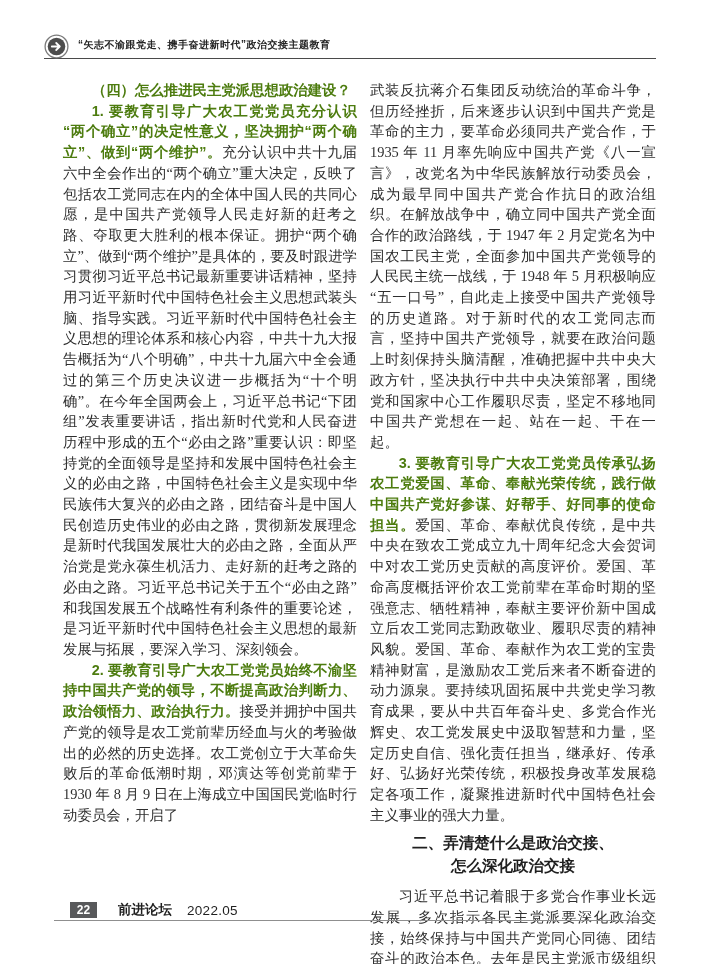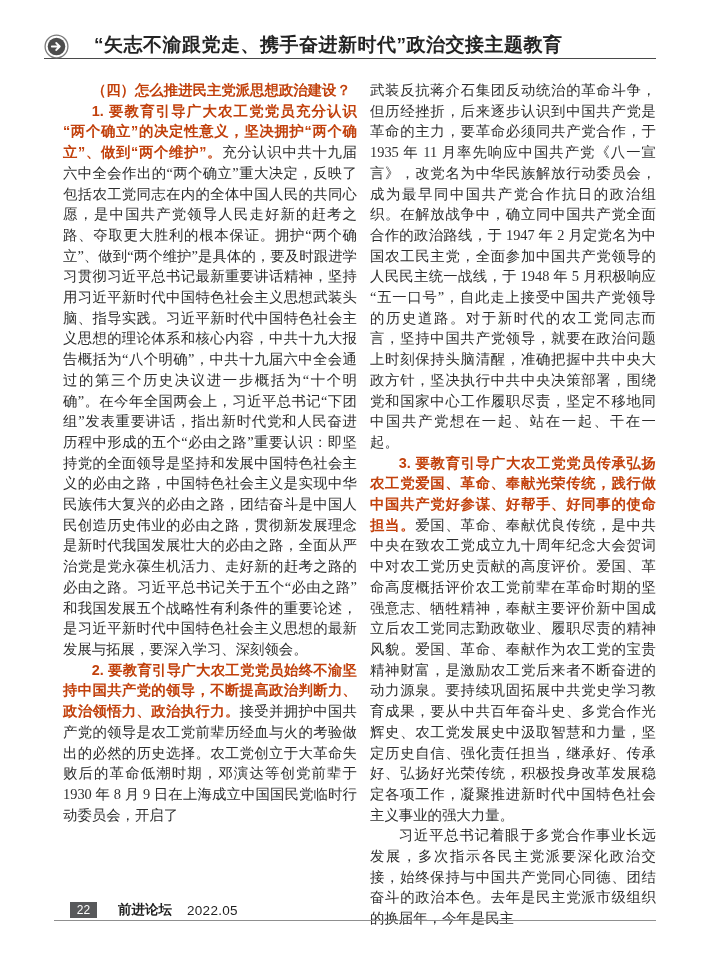--- a/index.html
+++ b/index.html
@@ -9,52 +9,52 @@
     font-family:"Liberation Serif", serif; color:#2e2e2e;
   }
   
   .header {
     position:absolute; left:44px; top:31px; width:612px; height:27px;
     border-bottom:1.5px solid #4a4a4a;
     display:flex; align-items:center; gap:9px;
   }
   .hicon { width:25px; height:25px; flex:none; position:relative; top:2px; }
   .header-title {
-    margin:16px; font-family:"Liberation Sans", sans-serif;
-    font-weight:bold; font-size:19px; letter-spacing:.5px; color:#242424;
+    margin:0; font-family:"Liberation Sans", sans-serif;
+    font-weight:bold; font-size:10px; letter-spacing:.5px; color:#242424;
     white-space:nowrap;
   }
   
   .content {
     position:absolute; left:63px; top:80px; width:593px;
     display:flex; gap:13px;
   }
   .col { width:294px; }
   .col-right { width:286px; }
   p.para {
     margin:0; font-size:14.4px; line-height:20.7px;
     text-align:justify; text-justify:inter-character;
   }
   p.indent { text-indent:2em; }
-  .seg-b { font-weight:bold; font-family:"Liberation Sans", sans-serif; color:#c2410c; }
+  .seg-b { font-weight:bold; font-family:"Liberation Sans", sans-serif; color:#4d7c0f; }
   h2.sec-heading {
     margin:7px 0 9px; text-align:center;
     font-size:15.5px; line-height:22.5px; font-weight:bold; color:#1f1f1f;
   }
   
   .footer {
     position:absolute; left:54px; top:900px; width:602px; height:20px;
     border-bottom:1.2px solid #8f8f8f;
     display:flex; align-items:center;
     font-family:"Liberation Sans", sans-serif;
   }
   .pagenum {
     display:inline-block; min-width:27px; height:16px; margin-left:16px;
     background:#58595b; color:#ffffff;
-    font-size:12px; font-weight:normal; text-align:center; line-height:16px;
+    font-size:12px; font-weight:bold; text-align:center; line-height:16px;
   }
   .journal { font-weight:bold; font-size:13.5px; color:#1f1f1f; margin-left:21px; }
   .issue   { font-size:13.5px; color:#1f1f1f; margin-left:15px; letter-spacing:.3px; }
 </style>
 </head>
 <body>
 
 <div class="page">
 
   <header class="header">
@@ -70,20 +70,21 @@
 
   <main class="content">
     <section class="col col-left">
         <p class="para indent"><span class="seg-b">（四）怎么推进民主党派思想政治建设？</span></p>
         <p class="para indent"><span class="seg-b">1. 要教育引导广大农工党党员充分认识“两个确立”的决定性意义，坚决拥护“两个确立”、做到“两个维护”。</span><span class="seg-n">充分认识中共十九届六中全会作出的“两个确立”重大决定，反映了包括农工党同志在内的全体中国人民的共同心愿，是中国共产党领导人民走好新的赶考之路、夺取更大胜利的根本保证。拥护“两个确立”、做到“两个维护”是具体的，要及时跟进学习贯彻习近平总书记最新重要讲话精神，坚持用习近平新时代中国特色社会主义思想武装头脑、指导实践。习近平新时代中国特色社会主义思想的理论体系和核心内容，中共十九大报告概括为“八个明确”，中共十九届六中全会通过的第三个历史决议进一步概括为“十个明确”。在今年全国两会上，习近平总书记“下团组”发表重要讲话，指出新时代党和人民奋进历程中形成的五个“必由之路”重要认识：即坚持党的全面领导是坚持和发展中国特色社会主义的必由之路，中国特色社会主义是实现中华民族伟大复兴的必由之路，团结奋斗是中国人民创造历史伟业的必由之路，贯彻新发展理念是新时代我国发展壮大的必由之路，全面从严治党是党永葆生机活力、走好新的赶考之路的必由之路。习近平总书记关于五个“必由之路”和我国发展五个战略性有利条件的重要论述，是习近平新时代中国特色社会主义思想的最新发展与拓展，要深入学习、深刻领会。</span></p>
         <p class="para indent"><span class="seg-b">2. 要教育引导广大农工党党员始终不渝坚持中国共产党的领导，不断提高政治判断力、政治领悟力、政治执行力。</span><span class="seg-n">接受并拥护中国共产党的领导是农工党前辈历经血与火的考验做出的必然的历史选择。农工党创立于大革命失败后的革命低潮时期，邓演达等创党前辈于 1930 年 8 月 9 日在上海成立中国国民党临时行动委员会，开启了</span></p>
       </section>
     <section class="col col-right">
         <p class="para"><span class="seg-n">武装反抗蒋介石集团反动统治的革命斗争，但历经挫折，后来逐步认识到中国共产党是革命的主力，要革命必须同共产党合作，于 1935 年 11 月率先响应中国共产党《八一宣言》，改党名为中华民族解放行动委员会，成为最早同中国共产党合作抗日的政治组织。在解放战争中，确立同中国共产党全面合作的政治路线，于 1947 年 2 月定党名为中国农工民主党，全面参加中国共产党领导的人民民主统一战线，于 1948 年 5 月积极响应“五一口号”，自此走上接受中国共产党领导的历史道路。对于新时代的农工党同志而言，坚持中国共产党领导，就要在政治问题上时刻保持头脑清醒，准确把握中共中央大政方针，坚决执行中共中央决策部署，围绕党和国家中心工作履职尽责，坚定不移地同中国共产党想在一起、站在一起、干在一起。</span></p>
         <p class="para indent"><span class="seg-b">3. 要教育引导广大农工党党员传承弘扬农工党爱国、革命、奉献光荣传统，践行做中国共产党好参谋、好帮手、好同事的使命担当。</span><span class="seg-n">爱国、革命、奉献优良传统，是中共中央在致农工党成立九十周年纪念大会贺词中对农工党历史贡献的高度评价。爱国、革命高度概括评价农工党前辈在革命时期的坚强意志、牺牲精神，奉献主要评价新中国成立后农工党同志勤政敬业、履职尽责的精神风貌。爱国、革命、奉献作为农工党的宝贵精神财富，是激励农工党后来者不断奋进的动力源泉。要持续巩固拓展中共党史学习教育成果，要从中共百年奋斗史、多党合作光辉史、农工党发展史中汲取智慧和力量，坚定历史自信、强化责任担当，继承好、传承好、弘扬好光荣传统，积极投身改革发展稳定各项工作，凝聚推进新时代中国特色社会主义事业的强大力量。</span></p>
+        <h2 class="sec-heading">二、弄清楚什么是政治交接、<br>怎么深化政治交接</h2>
         <p class="para indent"><span class="seg-n">习近平总书记着眼于多党合作事业长远发展，多次指示各民主党派要深化政治交接，始终保持与中国共产党同心同德、团结奋斗的政治本色。去年是民主党派市级组织的换届年，今年是民主</span></p>
       </section>
   </main>
 
   <footer class="footer">
     <span class="pagenum">22</span>
     <span class="journal">前进论坛</span>
     <span class="issue">2022.05</span>
   </footer>
 

